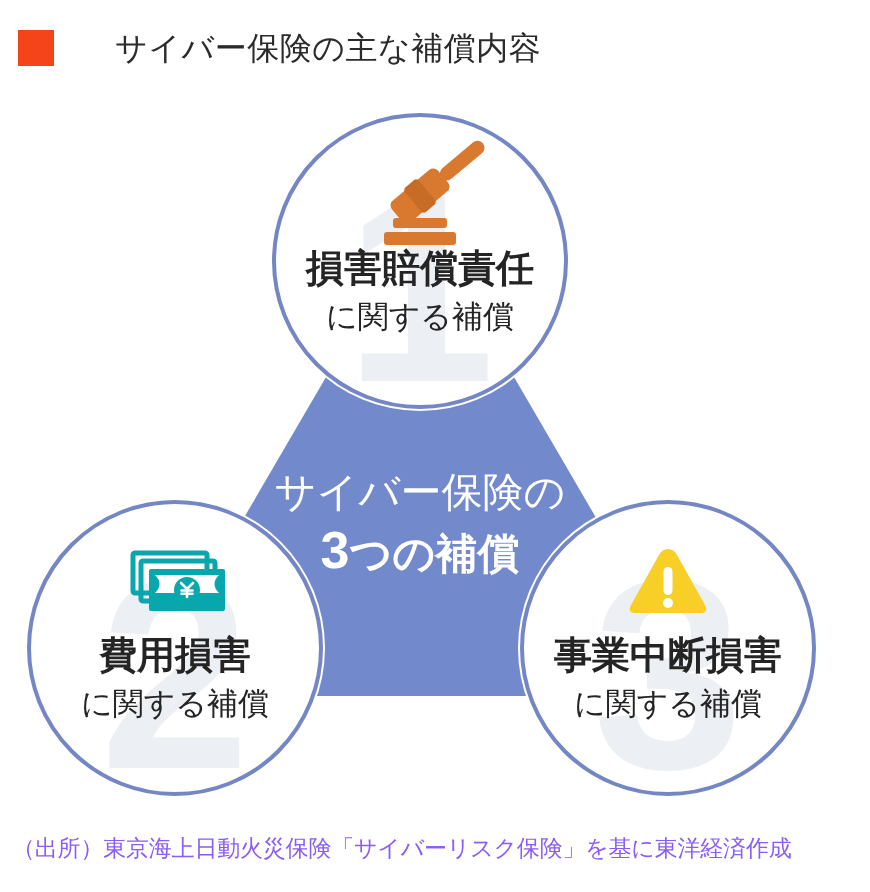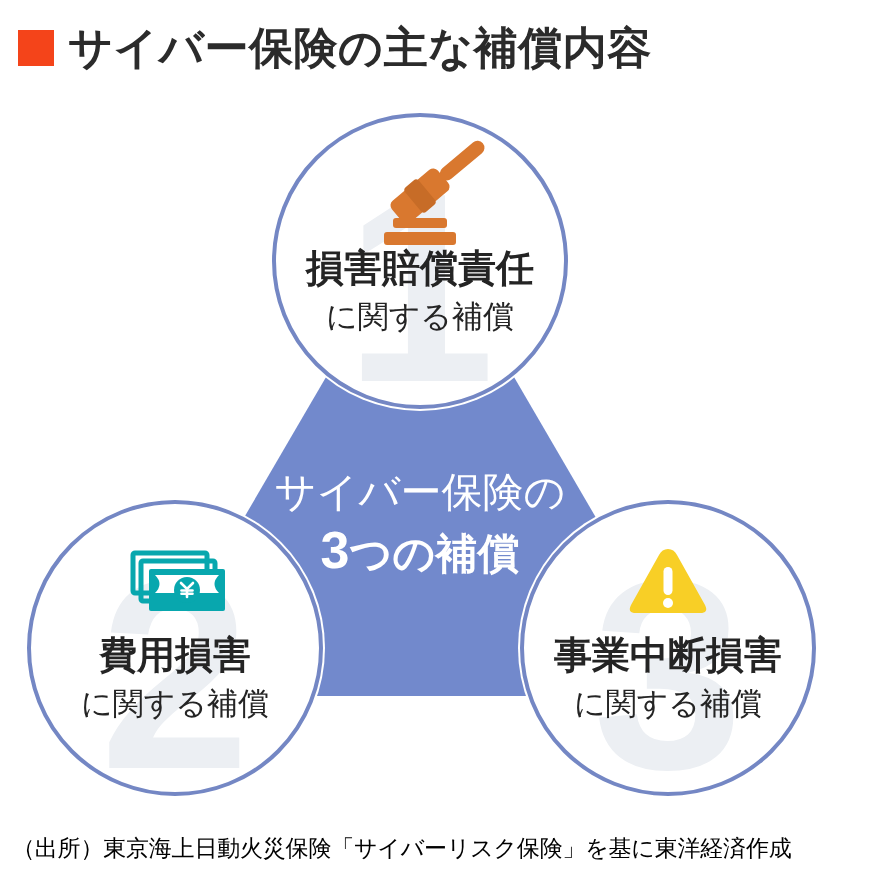--- a/index.html
+++ b/index.html
@@ -29,26 +29,27 @@
     box-sizing: border-box;
   }
   .title-marker {
     width: 36px;
     height: 36px;
     background: #F4441A;
     flex: 0 0 auto;
     margin-right: 14px;
   }
   .page-title {
-    font-size: 44px;
-    font-weight: bold;
+    font-size: 32px;
+    font-weight: normal;
     color: #2B2B2B;
     letter-spacing: 0.5px;
     line-height: 1;
     white-space: nowrap;
+    margin-left: 47px;
   }
 
   
   .diagram-wrap {
     position: absolute;
     left: 0;
     top: 96px;
     width: 870px;
     height: 730px;
   }
@@ -94,21 +95,21 @@
     font-size: 42px;
     fill: #FFFFFF;
   }
 
   
   .source-note {
     position: absolute;
     left: 12px;
     top: 833px;
     font-size: 23px;
-    color: #000000;
+    color: #8b5cf6;
     letter-spacing: -0.2px;
     white-space: nowrap;
   }
 </style>
 </head>
 <body>
 
 <div class="header">
   <div class="title-marker"></div>
   <div class="page-title">サイバー保険の主な補償内容</div>

